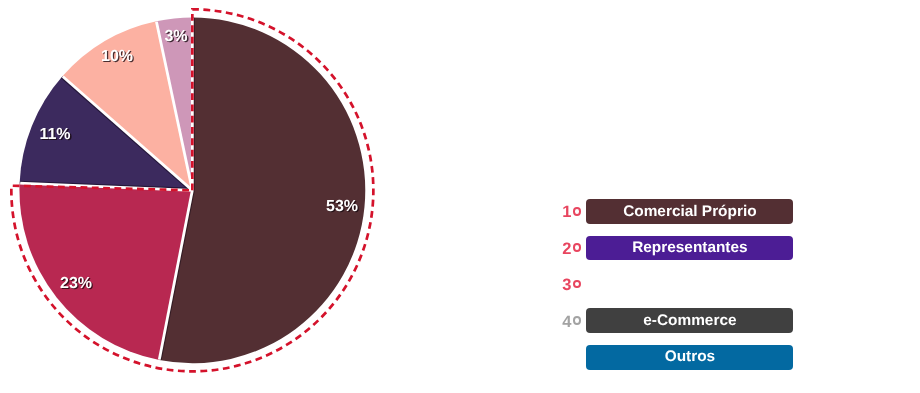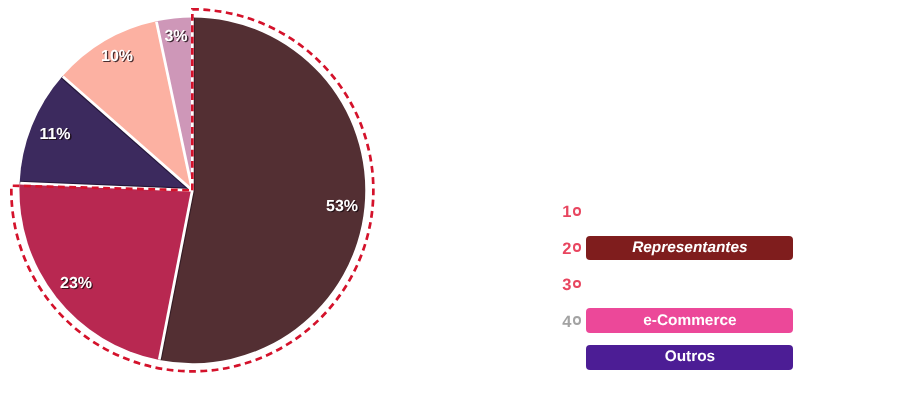--- a/index.html
+++ b/index.html
@@ -130,30 +130,31 @@
           <text x="117" y="56" class="slice-label">10%</text>
           <text x="177.3" y="37.3" class="slice-label-shadow">3%</text>
           <text x="176" y="36" class="slice-label">3%</text>
         </g>
     </svg>
   </div>
 
   <div class="legend">
       <div class="legend-row">
         <div class="rank"><span class="rank-digit">1</span><span class="rank-ord" style="border-color: rgb(232, 69, 95);"></span></div>
+        <div class="bar" style="background: rgb(83, 47, 51);">Comercial Próprio</div>
       </div>
       <div class="legend-row">
         <div class="rank"><span class="rank-digit">2</span><span class="rank-ord" style="border-color: rgb(232, 69, 95);"></span></div>
-        <div class="bar" style="background: #7f1d1d; font-style: italic;">Representantes</div>
+        <div class="bar" style="background: #4c1d95;">Representantes</div>
       </div>
       <div class="legend-row">
         <div class="rank"><span class="rank-digit">3</span><span class="rank-ord" style="border-color: rgb(232, 69, 95);"></span></div>
       </div>
       <div class="legend-row">
         <div class="rank muted"><span class="rank-digit">4</span><span class="rank-ord" style="border-color: rgb(163, 163, 163);"></span></div>
-        <div class="bar" style="background: #ec4899;">e-Commerce</div>
+        <div class="bar" style="background: #404040;">e-Commerce</div>
       </div>
       <div class="legend-row">
         <div class="rank"></div>
-        <div class="bar" style="background: #4c1d95;">Outros</div>
+        <div class="bar" style="background: #0369a1;">Outros</div>
       </div>
     </div>
 </div>
 
 </body></html>

